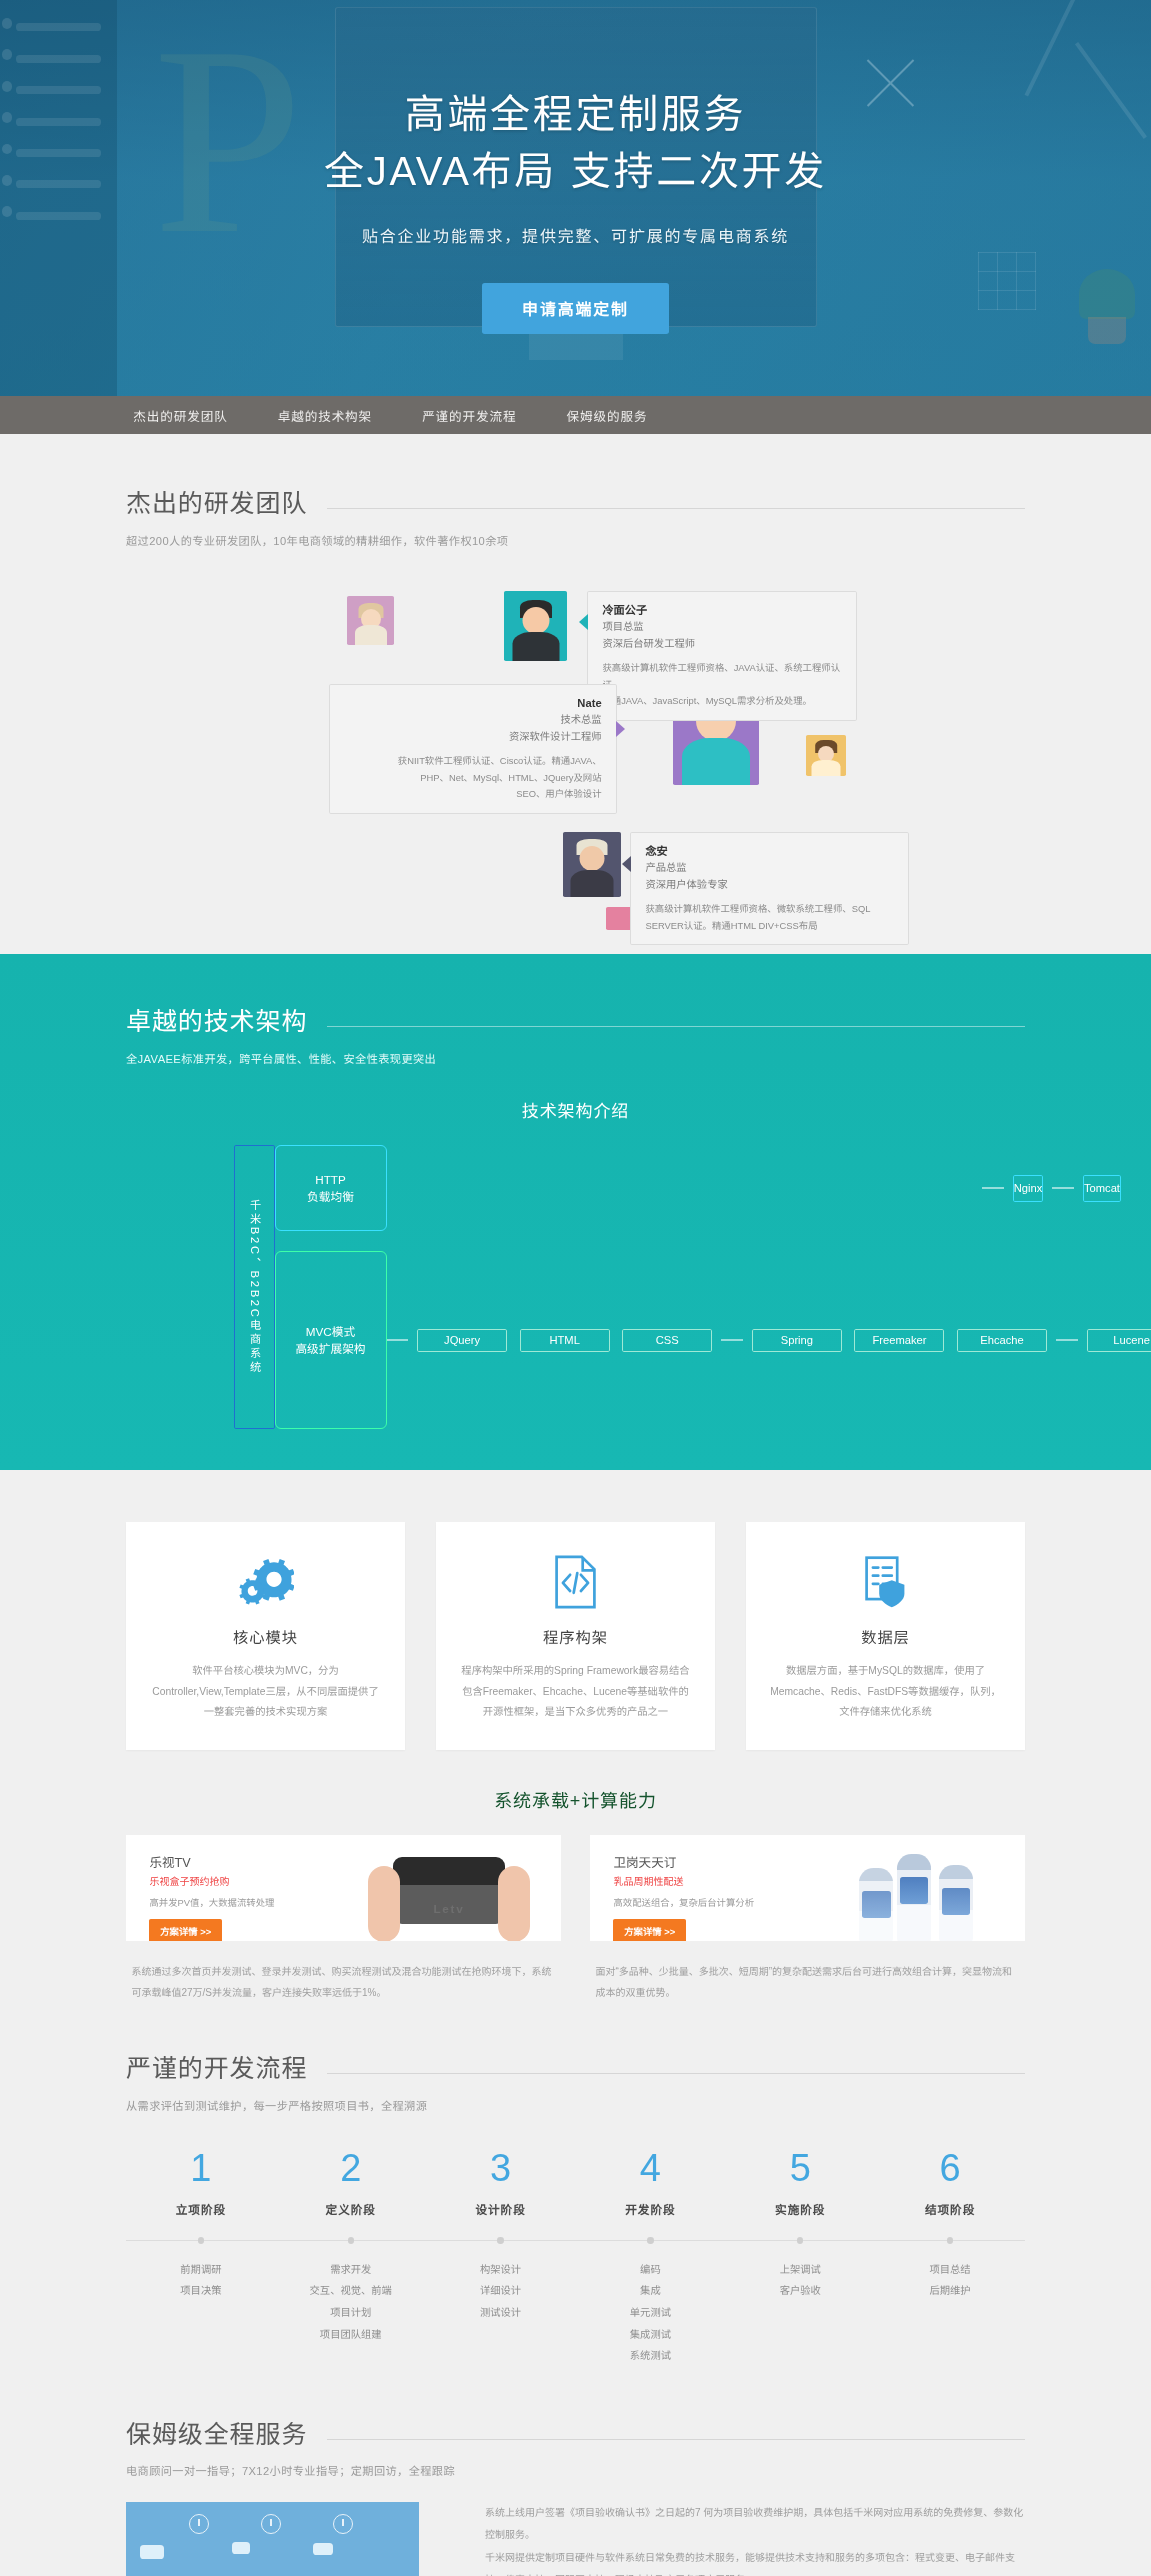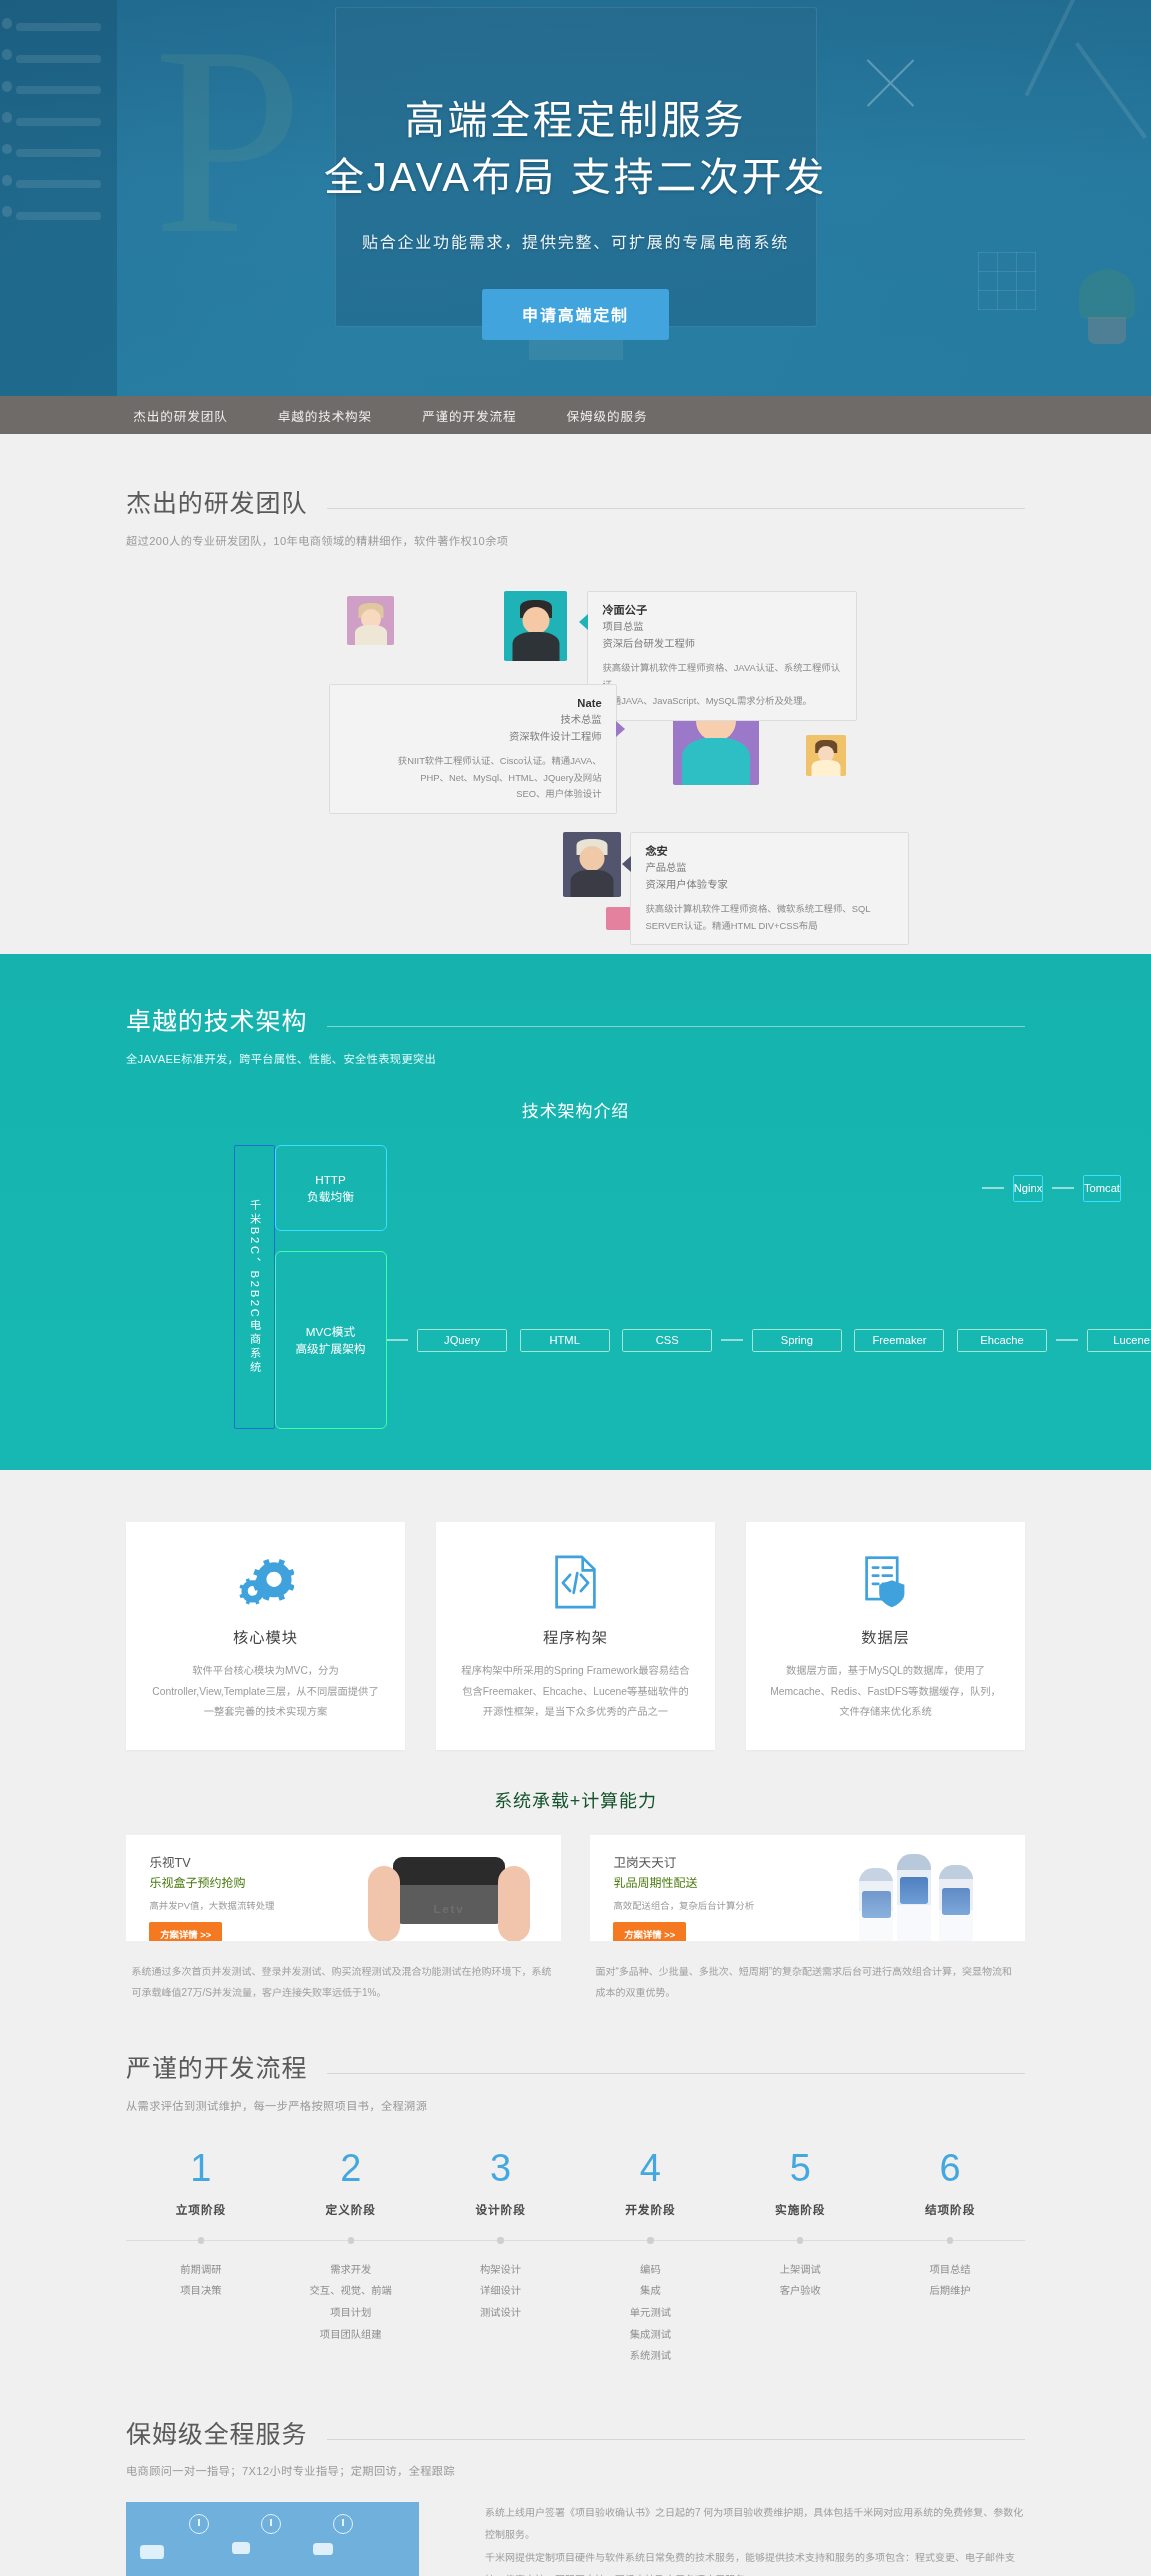--- a/index.html
+++ b/index.html
@@ -51,21 +51,21 @@
   .hero-lampB{position:absolute;right:38px;top:32px;width:3.6px;height:117px;background:rgba(255,255,255,.10);transform:rotate(-36deg);}
   .hero-plant{position:absolute;right:16px;bottom:77px;width:56px;height:50px;border-radius:50% 50% 7.2px 7.2px;background:rgba(70,140,110,.30);}
   .hero-plantpot{position:absolute;right:25px;bottom:52px;width:38px;height:27px;background:rgba(200,140,110,.25);border-radius:0 0 7.2px 7.2px;}
   .hero-grid{position:absolute;right:115px;bottom:86px;width:58px;height:58px;background:
      linear-gradient(rgba(255,255,255,.10) 0.9px,transparent 0.9px) 0 0/100% 19px,
      linear-gradient(90deg,rgba(255,255,255,.10) 0.9px,transparent 0.9px) 0 0/19px 100%;}
   .hero-x{position:absolute;right:228px;top:50px;width:65px;height:65px;opacity:.35;}
   .hero-x:before,.hero-x:after{content:"";position:absolute;left:0;top:31.5px;width:65px;height:1.8px;background:#cfe4ee;}
   .hero-x:before{transform:rotate(45deg);} .hero-x:after{transform:rotate(-45deg);}
 
-  .hero-inner{position:relative;z-index:5;width:1079px;margin:6px auto;text-align:center;padding-top:86px;}
+  .hero-inner{position:relative;z-index:5;width:1079px;margin:0 auto;text-align:center;padding-top:86px;}
   .hero-h1{
     font-size:40px;line-height:1.42;color:#fff;font-weight:400;letter-spacing:2.7px;
     text-shadow:0 0.9px 3.6px rgba(0,0,0,.22);
   }
   .hero-sub{
     margin-top:23.4px;font-size:16px;color:#eef6fa;letter-spacing:1.8px;
     text-shadow:0 0.9px 2.7px rgba(0,0,0,.22);
   }
   .hero-btn{
     display:inline-block;margin-top:36px;padding:13.5px 40px;font-size:16px;letter-spacing:1.8px;
@@ -148,21 +148,21 @@
   .feat-title{font-size:15.3px;color:#444;margin-bottom:14.4px;letter-spacing:0.9px;}
   .feat-text{font-size:10.3px;color:#9b9b9b;line-height:2;text-align:center;}
 
   
   .cases{background:#f0f0f0;padding:36px 0 0;}
   .cases-h{text-align:center;font-size:18px;color:#14532d;letter-spacing:0.9px;margin-bottom:23.4px;}
   .case-row{display:flex;justify-content:space-between;}
   .case{width:435px;height:106px;background:#fff;position:relative;overflow:hidden;display:flex;}
   .case-txt{padding:18px 0 0 23.4px;width:225px;}
   .case-t1{font-size:12.6px;color:#555;line-height:1.65;}
-  .case-t2{font-size:12px;color:#4d7c0f;line-height:1.65;}
+  .case-t2{font-size:10px;color:#ef4444;line-height:1.65;}
   .case-t3{font-size:9.4px;color:#9b9b9b;margin-top:4.5px;}
   .case-btn{
     display:inline-block;margin-top:10px;background:#f47920;color:#fff;font-size:9.4px;
     padding:4.5px 10.8px;border:0;border-radius:1.8px;cursor:pointer;font-family:inherit;font-weight:bold;
   }
   .case-art{flex:1;position:relative;}
   .hands{position:absolute;right:31px;top:14.4px;width:162px;height:92px;}
   .box-dev{position:absolute;left:25px;top:7.2px;width:112px;height:67px;border-radius:9px;
     background:linear-gradient(180deg,#2b2b2b 0 42%,#5c5c5c 42% 100%);}
   .box-dev:after{content:"Letv";position:absolute;left:0;right:0;top:45px;text-align:center;color:#6e6e6e;font-size:11.7px;letter-spacing:1.8px;font-weight:bold;}

